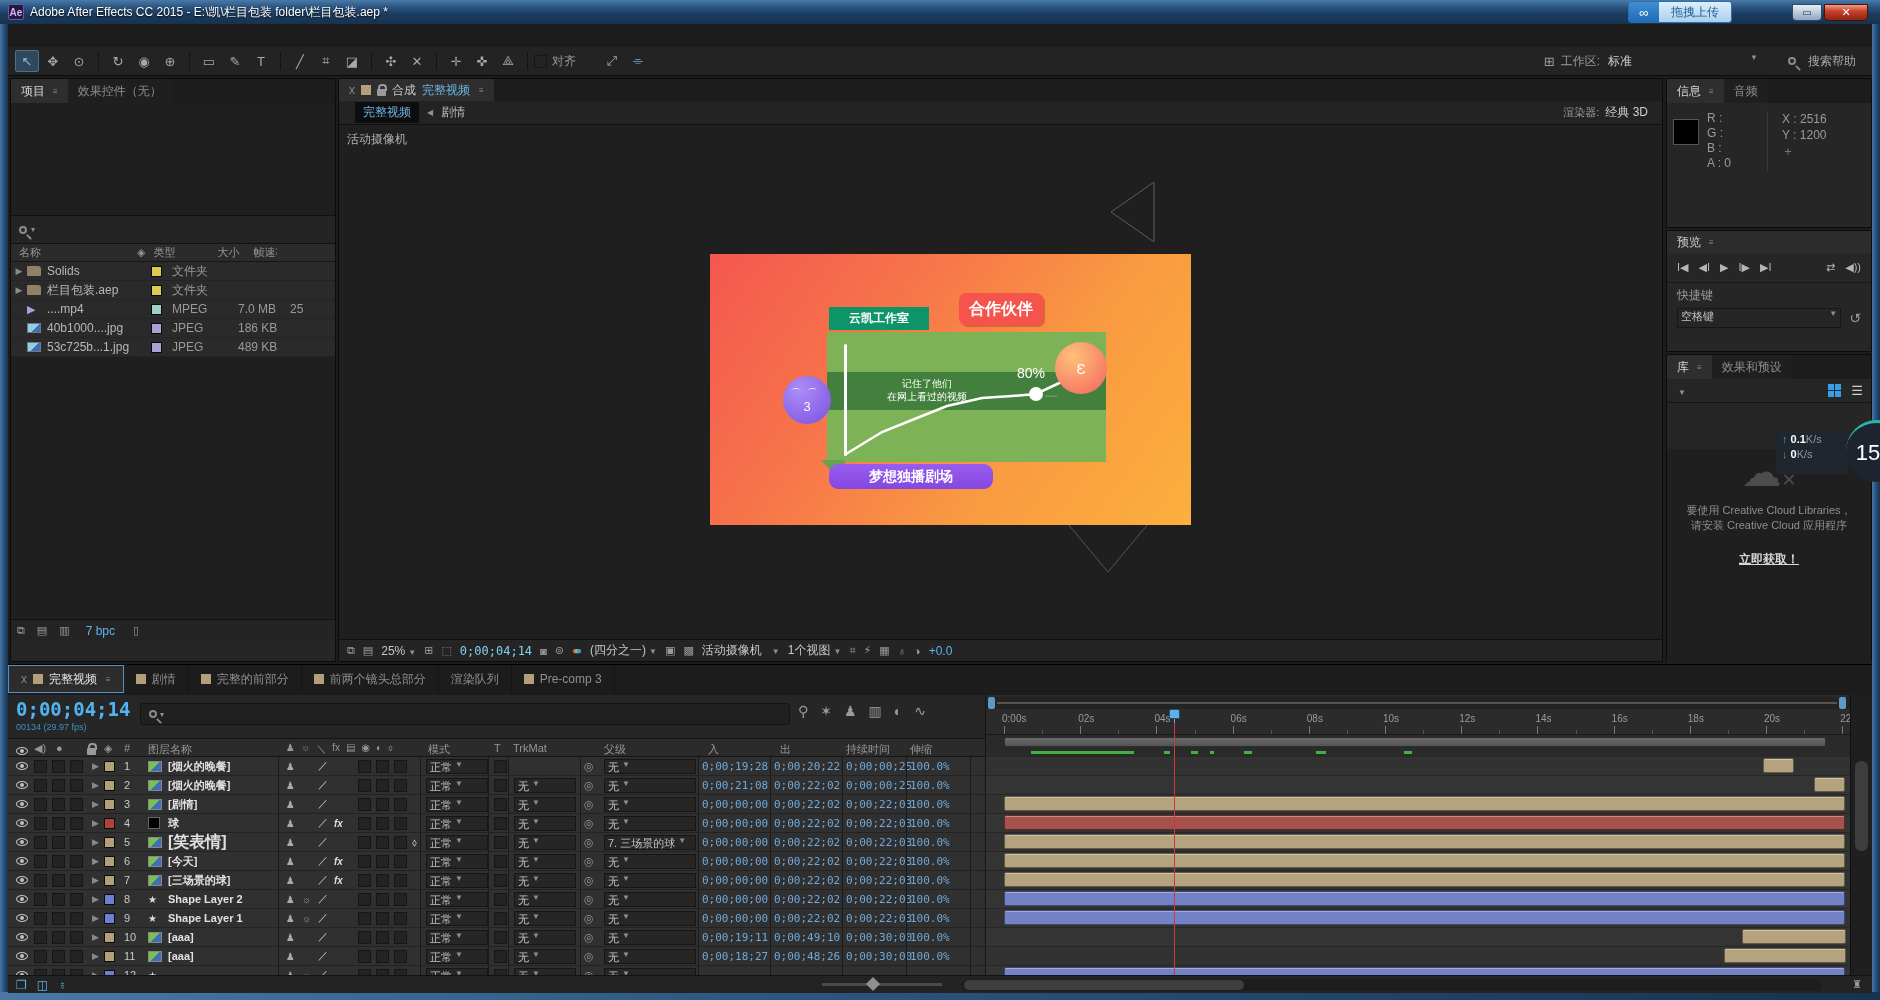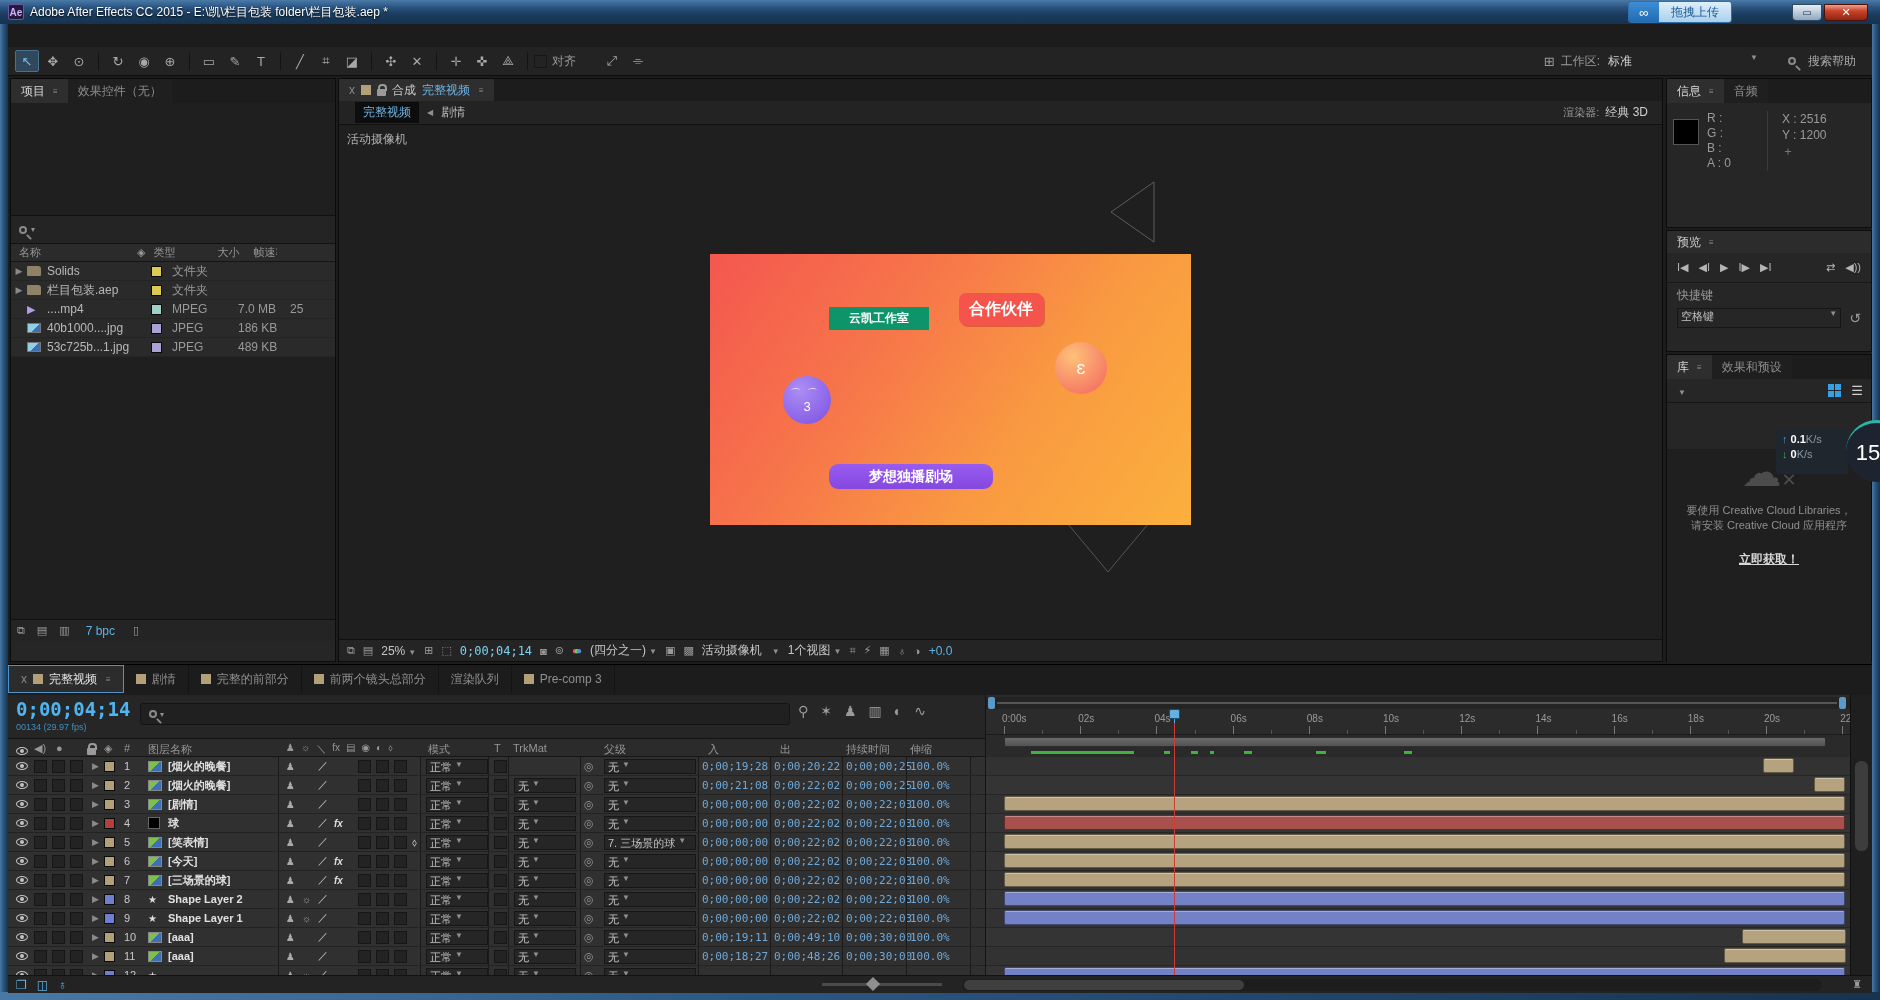--- a/index.html
+++ b/index.html
@@ -221,20 +221,35 @@
 
       <svg class="abs" style="left:770px;top:55px;" width="70" height="70">
           <polygon points="45,2 45,62 2,32" fill="none" stroke="#5c5c5c" stroke-width="1"></polygon>
         </svg>
       <svg class="abs" style="left:725px;top:395px;" width="90" height="60">
           <polygon points="4,4 84,4 44,52" fill="none" stroke="#565656" stroke-width="1"></polygon>
         </svg>
 
       <div class="abs" id="canvas" style="left:371px;top:129px;width:481px;height:271px;overflow:hidden;background:linear-gradient(125deg,#f4574f 0%,#f7764a 35%,#f99a41 65%,#fbb03d 100%);">
 
+        <div class="abs" id="chart-panel" style="left:117px;top:78px;width:279px;height:130px;background:#7db356;">
+          <div class="abs" style="left:0;top:40px;width:279px;height:38px;background:#43803d;"></div>
+          <div class="abs" style="left:17px;top:12px;width:3px;height:112px;background:#fff;border-radius:2px;"></div>
+          <svg class="abs" style="left:0;top:0;" width="279" height="130">
+            <polyline id="chart-polyline" fill="none" stroke="#ffffff" stroke-width="2.5" points="19,122 55,100 85,88 120,74 155,66 185,64 209,62 245,45 279,30"></polyline>
+            <circle id="chart-dot" r="7" fill="#ffffff" cx="209" cy="62"></circle>
+          </svg>
+          <div class="abs" style="left:40px;top:45px;width:120px;color:#fff;font-size:10px;text-align:center;line-height:13px;">
+            <div>记住了他们</div>
+            <div>在网上看过的视频</div>
+          </div>
+          <div class="abs" style="left:190px;top:33px;color:#fff;font-size:14px;">80%</div>
+          <div class="abs" style="left:218px;top:60px;color:rgba(255,255,255,.85);font-size:6px;">⋯⋯</div>
+          <div class="abs" style="left:-6px;top:128px;width:0;height:0;border-top:26px solid #69a14e;border-left:24px solid transparent;"></div>
+        </div>
 
         <div class="abs" style="left:119px;top:53px;width:100px;height:23px;background:#0d9468;color:#fff;font-size:12px;font-weight:bold;display:flex;align-items:center;justify-content:center;">云凯工作室</div>
 
         <div class="abs" style="left:249px;top:39px;width:84px;height:32px;background:#f4544b;border-radius:7px;color:#fff;font-size:16px;font-weight:bold;display:flex;align-items:center;justify-content:center;box-shadow:2px 2px 0 rgba(160,30,30,.35);">合作伙伴</div>
 
         <div class="abs" style="left:73px;top:122px;width:48px;height:48px;border-radius:50%;background:radial-gradient(circle at 35% 28%,#ab8ef6,#7d4fe0);color:#fff;text-align:center;">
           <div style="font-size:11px;letter-spacing:6px;margin-top:10px;color:#fff;">⌒⌒</div>
           <div style="font-size:13px;margin-top:-2px;">3</div>
         </div>
 
@@ -613,21 +628,21 @@
         </div>
         <div class="lrow" style="top: 76px;">
           <span class="eye" style="position: absolute; left: 8px; top: 5px;"></span>
           <span class="tbox" style="position: absolute; left: 26px;"></span>
           <span class="tbox" style="position: absolute; left: 44px;"></span>
           <span class="tbox" style="position: absolute; left: 62px;"></span>
           <span style="color: rgb(138, 138, 138); font-size: 9px; position: absolute; left: 84px;">▶</span>
           <span class="chip" style="background: rgb(179, 160, 120); position: absolute; left: 96px;"></span>
           <span style="color: rgb(200, 200, 200); font-size: 11px; position: absolute; left: 116px;">5</span>
           <span style="width: 14px; height: 11px; border: 1px solid rgb(136, 136, 136); background: linear-gradient(135deg, rgb(126, 192, 79) 50%, rgb(63, 111, 181) 50%); position: absolute; left: 140px;"></span>
-          <span style="color: rgb(224, 224, 224); font-size: 11px; font-weight: bold; white-space: nowrap; overflow: hidden; position: absolute; left: 160px; width: 112px;">[笑表情]</span>
+          <span style="color: rgb(224, 224, 224); font-size: 16px; font-weight: bold; white-space: nowrap; overflow: hidden; position: absolute; left: 160px; width: 112px;">[笑表情]</span>
           <span style="color: rgb(170, 170, 170); font-size: 10px; position: absolute; left: 278px;">♟</span>
           <span style="color: rgb(204, 204, 204); font-size: 10px; position: absolute; left: 310px;">／</span>
           <span class="tbox" style="position: absolute; left: 350px;"></span>
           <span class="tbox" style="position: absolute; left: 368px;"></span>
           <span class="tbox" style="position: absolute; left: 386px;"></span>
           <span style="color: rgb(204, 204, 204); font-size: 11px; position: absolute; left: 404px;">⬨</span>
           <span class="cell-dd" style="position: absolute; left: 418px; width: 62px;">
             <span>正常</span>
             <span class="ddv">▼</span>
           </span>

